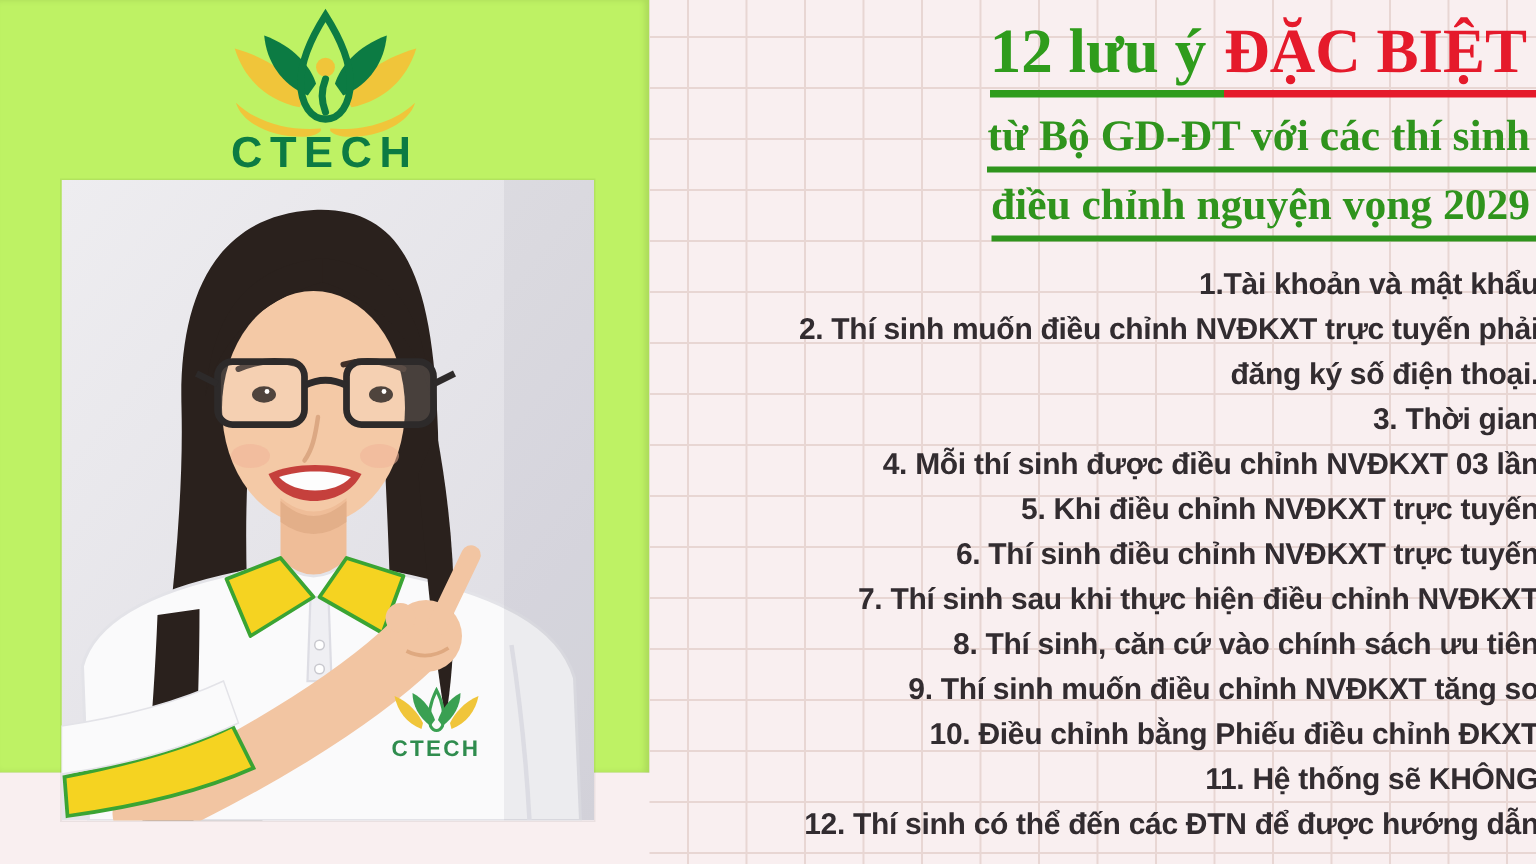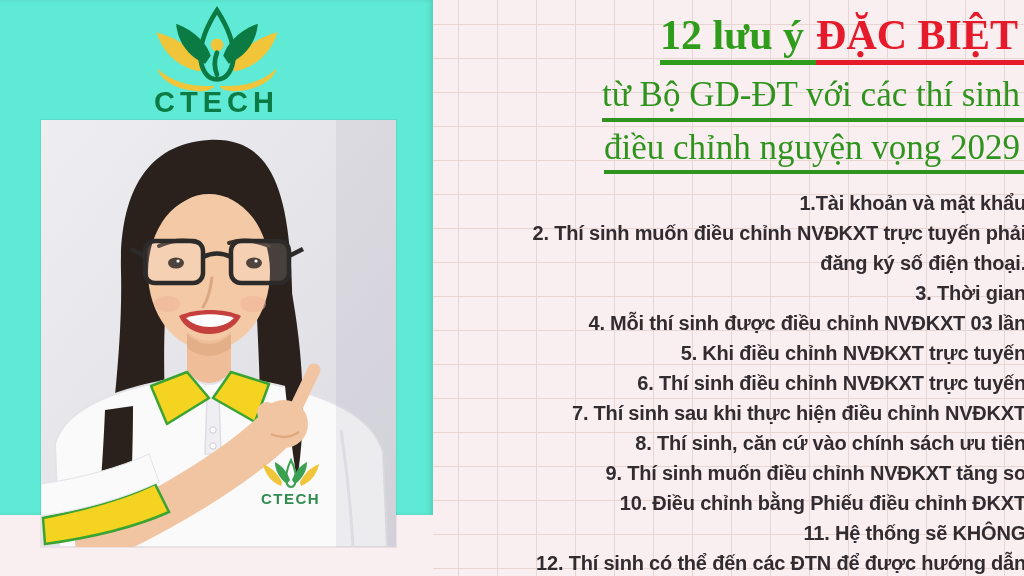--- a/index.html
+++ b/index.html
@@ -3,21 +3,21 @@
 <meta charset="utf-8">
 <style>
   html,body{margin:0;padding:0;background:#222;}
   .canvas{
     position:relative;width:1024px;height:576px;overflow:hidden;
     font-family:"Liberation Sans",sans-serif;background:#f9eff0;
   }
   
   .brand-panel{
     position:absolute;left:0;top:0;width:433px;height:515px;
-    background:#5eead4;
+    background:#bef264;
     box-shadow:inset -3px 0 4px rgba(0,0,0,0.10);
   }
   .logo-wrap{position:absolute;left:0;top:4px;width:433px;text-align:center;}
   .logo-wrap svg{display:block;margin:0 auto;}
   .logo-text{
     margin-top:-6px;color:#0c7b43;font-weight:bold;font-size:29px;
     letter-spacing:5px;font-family:"Liberation Sans",sans-serif;
   }
   .photo-frame{
     position:absolute;left:41px;top:120px;width:355px;height:427px;
@@ -43,22 +43,22 @@
   .page-title .t-green{
     color:#2f9c1c;border-bottom:5px solid #2f9c1c;
     padding:0 12px 3px 0;display:inline-block;
   }
   .page-title .t-red{
     color:#e51a2b;border-bottom:5px solid #e51a2b;
     padding:0 6px 3px 0;display:inline-block;
   }
   .subtitle{
     margin:11px 0 0 68px;
-    font-family:"Liberation Serif",serif;font-weight:normal;
-    font-size:35px;line-height:1.1;white-space:nowrap;
+    font-family:"Liberation Serif",serif;font-weight:bold;
+    font-size:29px;line-height:1.1;white-space:nowrap;
   }
   .subtitle.second{margin-top:7px;}
   .subtitle span{
     color:#2f941d;border-bottom:4px solid #2f941d;
     padding:0 4px 3px 0;display:inline-block;
   }
   .notes-list{
     margin:14px 0 0 56px;width:537px;
     color:#322c30;font-size:20px;font-weight:bold;
     letter-spacing:-0.2px;line-height:30px;

